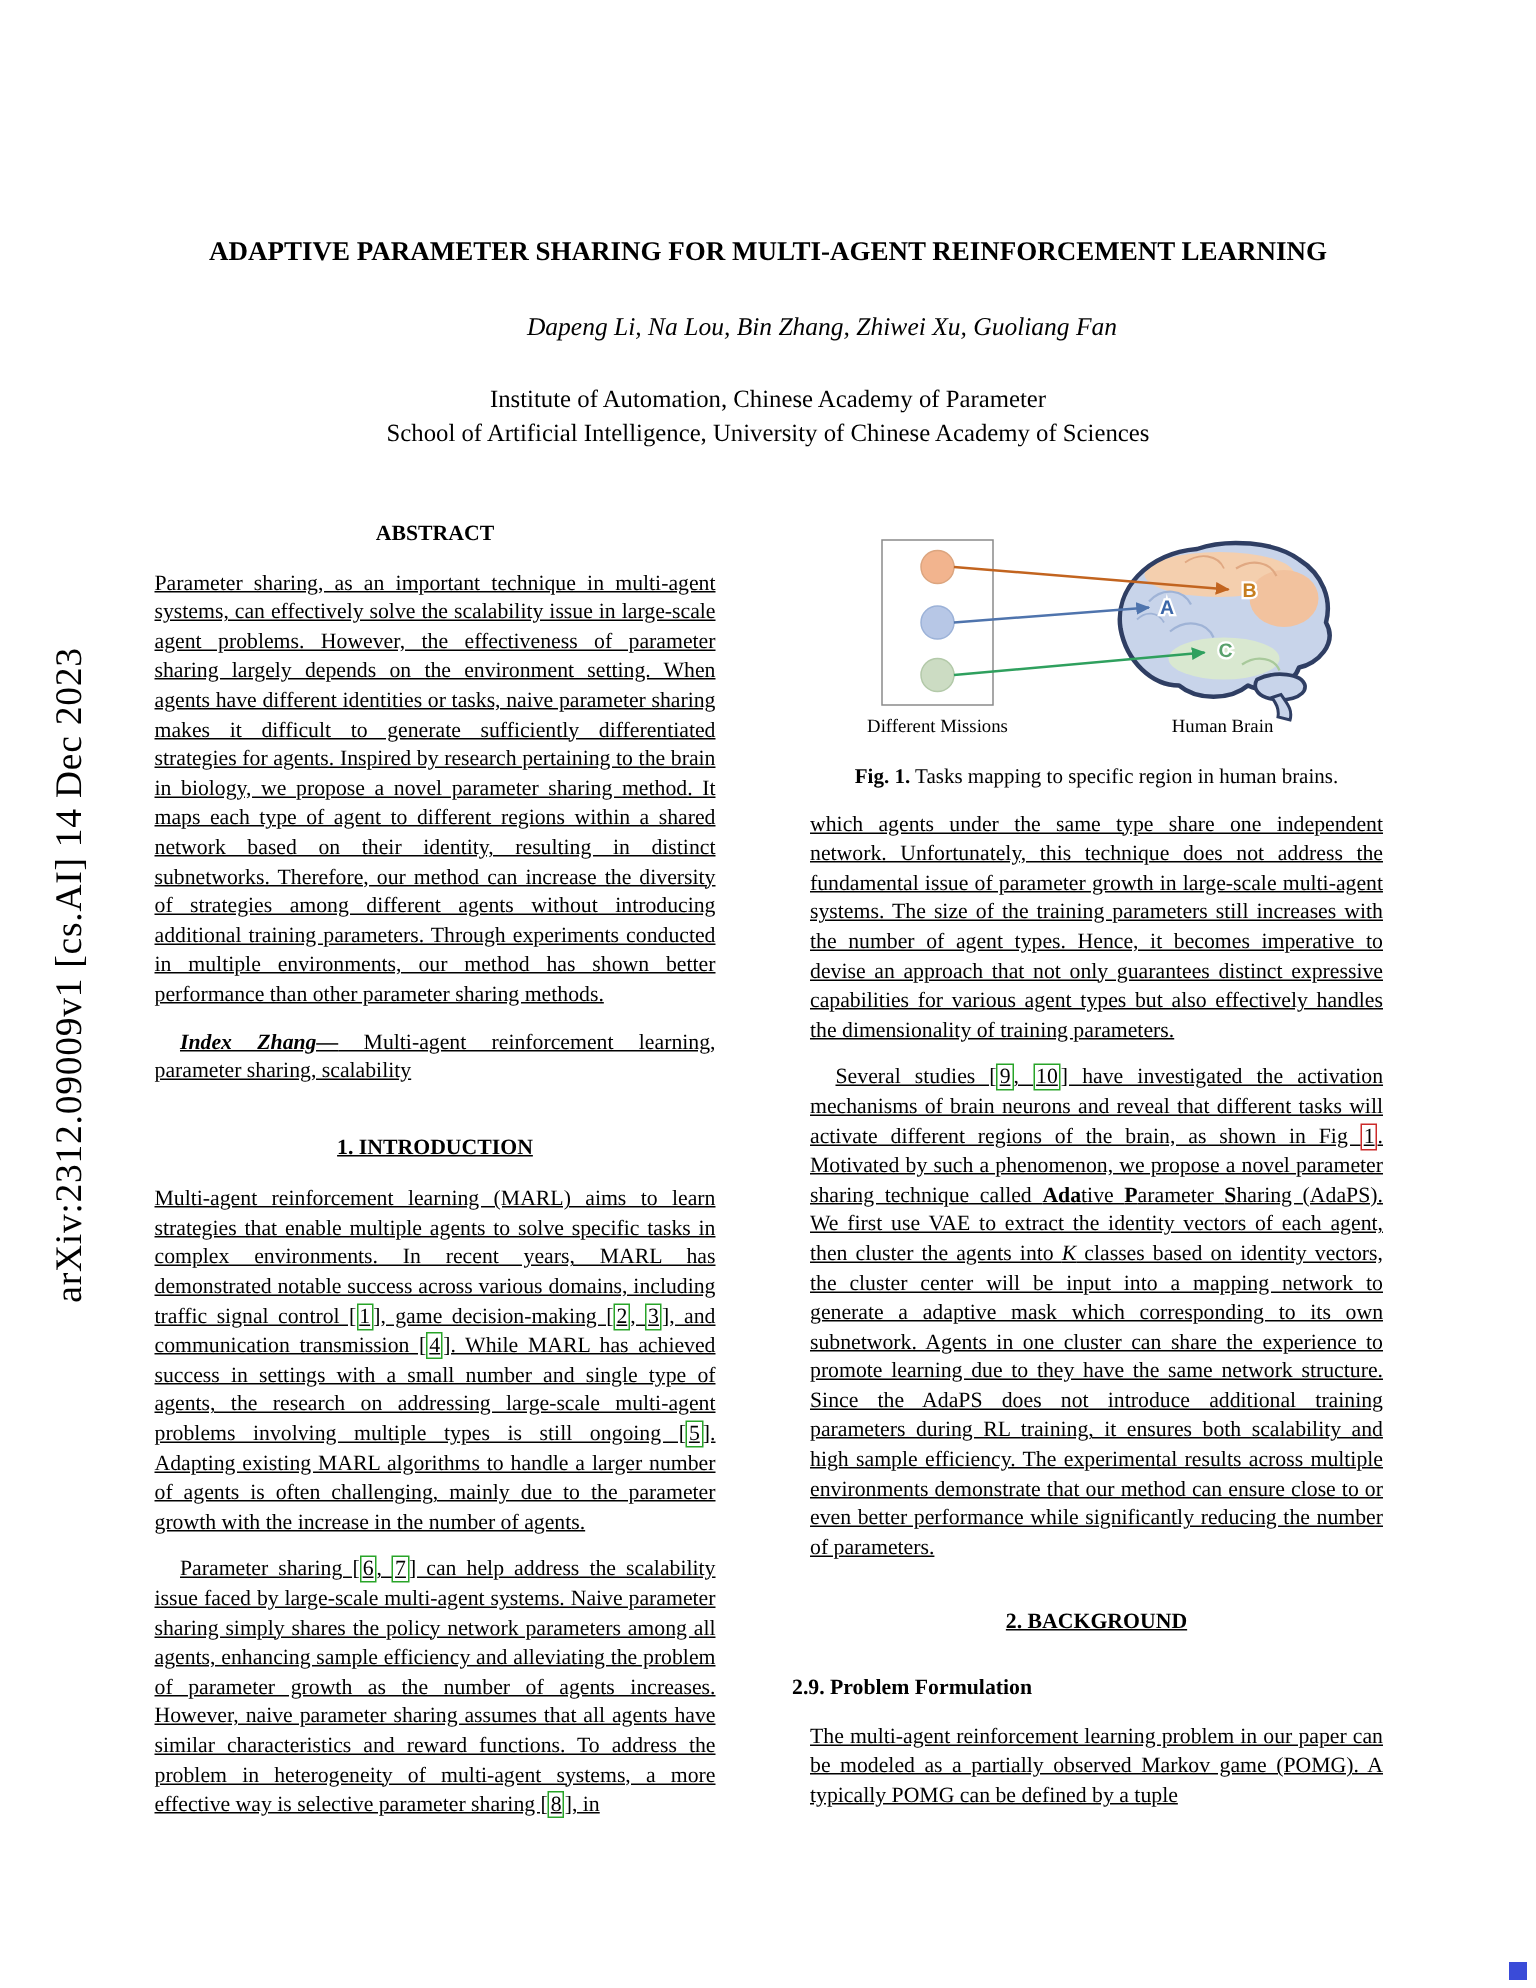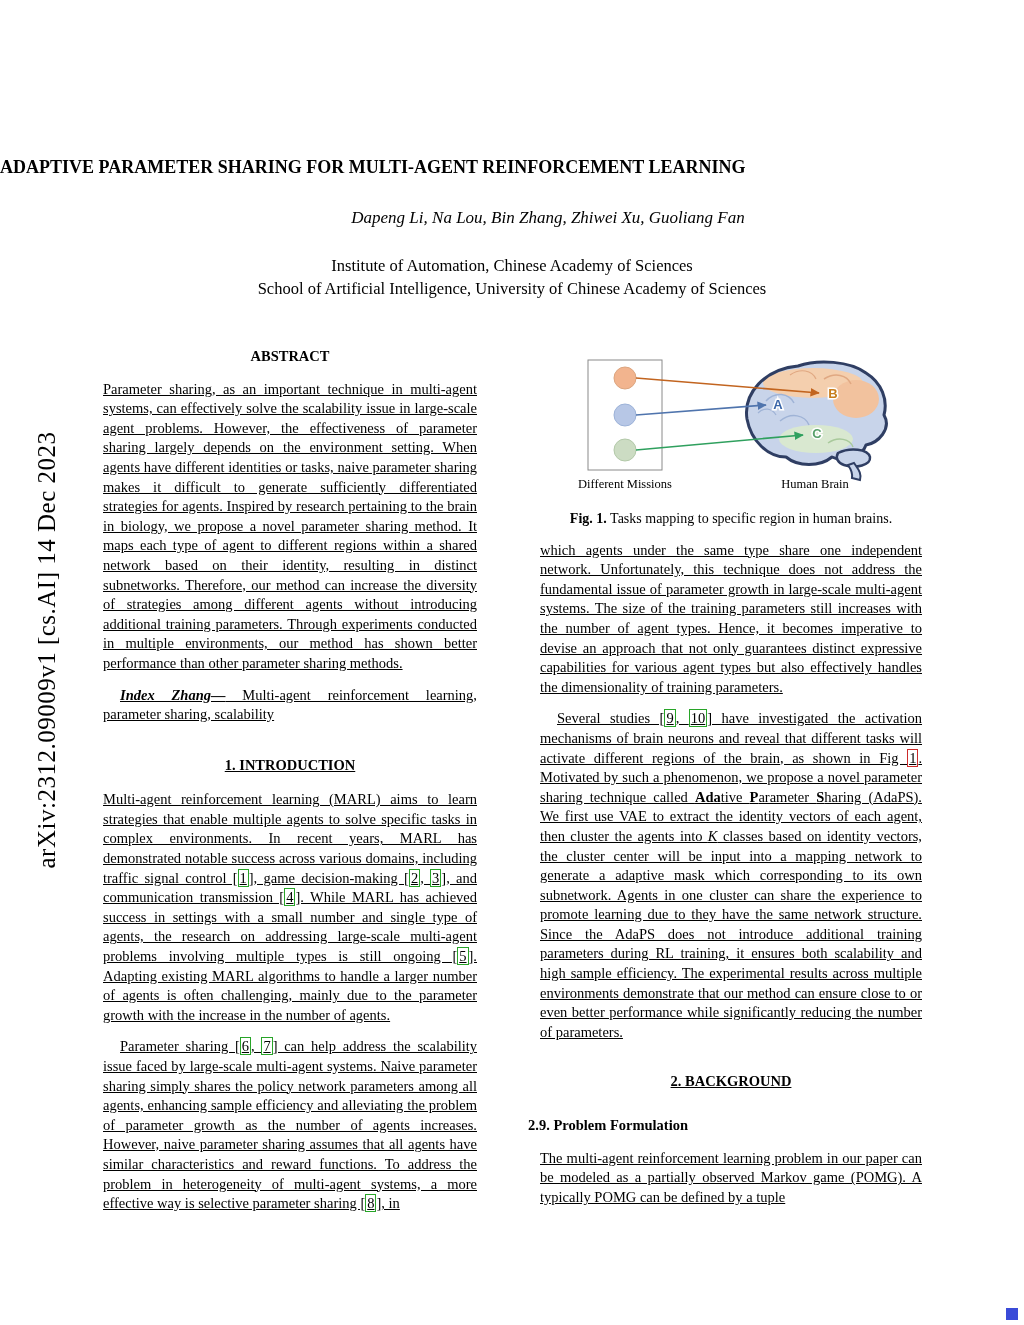--- a/index.html
+++ b/index.html
@@ -1,21 +1,21 @@
 <!DOCTYPE html>
 <html style="--cite-border: #28a428; --figref-border: #cc2a2a; --corner-mark: #3a4bd8;"><head>
 <meta charset="utf-8">
 <style>
   html,body{margin:0;padding:0;background:#ffffff;}
   .page{position:relative;width:1024px;height:1325px;background:#ffffff;
         font-family:"Liberation Serif","DejaVu Serif",serif;color:#000;overflow:hidden;}
   .arxiv-banner{position:absolute;top:650px;left:47px;
         transform:translate(-50%,-50%) rotate(-90deg);white-space:nowrap;
         font-size:25px;letter-spacing:.5px;color:#000;}
-  .paper-title{position:absolute;top:157px;left:0;width:100%;
+  .paper-title{position:absolute;top:157px;left:0;width:100%;text-align:center;
         font-size:18px;font-weight:bold;margin:0;}
   .paper-authors{position:absolute;top:208px;left:0;width:100%;text-align:center;
         font-size:17px;font-style:italic;margin-left:36px;}
   .paper-affil{position:absolute;top:254px;left:0;width:100%;text-align:center;
         font-size:16.5px;line-height:23px;}
   .columns{position:absolute;top:340px;left:91px;width:843px;display:flex;gap:39px;
         align-items:flex-start;}
   .col{width:406px;font-size:14.5px;line-height:19.6px;text-align:justify;hyphens:auto;}
   .col p{margin:12px;text-decoration:underline;}
   p.indent{text-indent:17px;}
@@ -43,21 +43,21 @@
 </head>
 <body>
 
 <div class="page">
 
   <div class="arxiv-banner">arXiv:2312.09009v1  [cs.AI]  14 Dec 2023</div>
 
   <h1 class="paper-title">ADAPTIVE PARAMETER SHARING FOR MULTI-AGENT REINFORCEMENT LEARNING</h1>
   <div class="paper-authors">Dapeng Li, Na Lou, Bin Zhang, Zhiwei Xu, Guoliang Fan</div>
   <div class="paper-affil">
-    <div>Institute of Automation, Chinese Academy of Sciences</div>
+    <div>Institute of Automation, Chinese Academy of Parameter</div>
     <div>School of Artificial Intelligence, University of Chinese Academy of Sciences</div>
   </div>
 
   <div class="columns">
 
     <div class="col">
       <div class="heading abstract-heading">ABSTRACT</div>
       <p>Parameter sharing, as an important technique in multi-agent systems, can effectively solve the scalability issue in large-scale agent problems. However, the effectiveness of parameter sharing largely depends on the environment setting. When agents have different identities or tasks, naive parameter sharing makes it difficult to generate sufficiently differentiated strategies for agents. Inspired by research pertaining to the brain in biology, we propose a novel parameter sharing method. It maps each type of agent to different regions within a shared network based on their identity, resulting in distinct subnetworks. Therefore, our method can increase the diversity of strategies among different agents without introducing additional training parameters. Through experiments conducted in multiple environments, our method has shown better performance than other parameter sharing methods.</p>
       <p class="indexterms indent"><span class="bi">Index Zhang—</span><span> Multi-agent reinforcement learning, parameter sharing, scalability</span></p>
 

